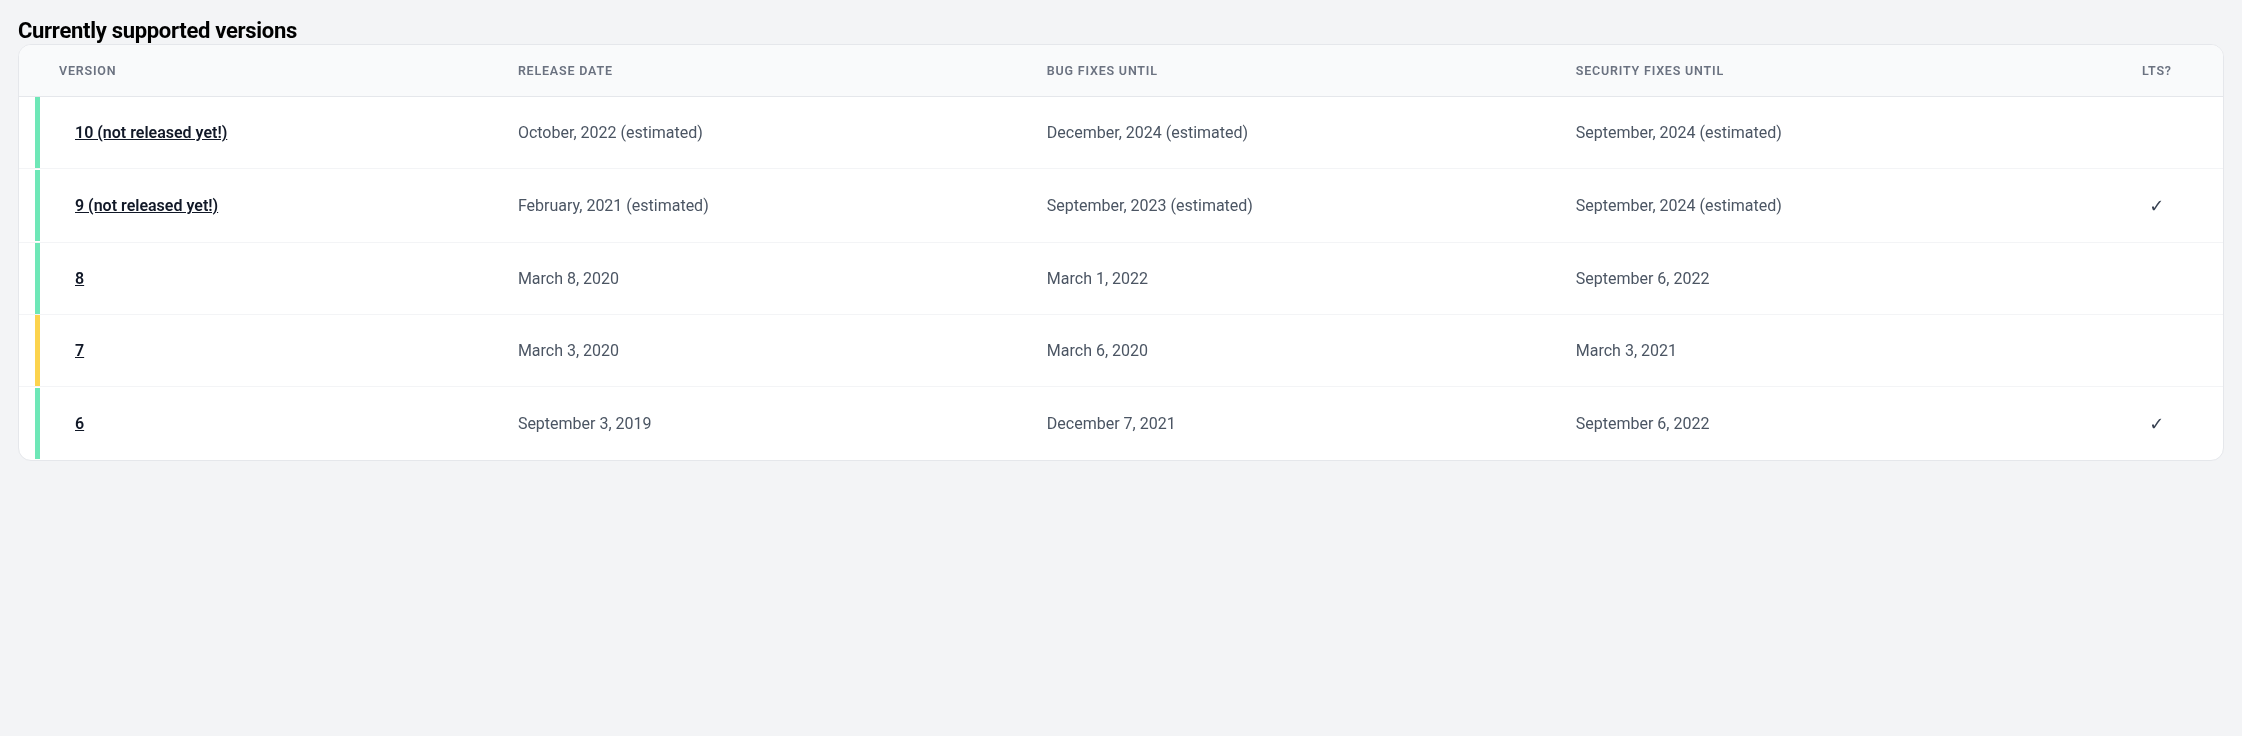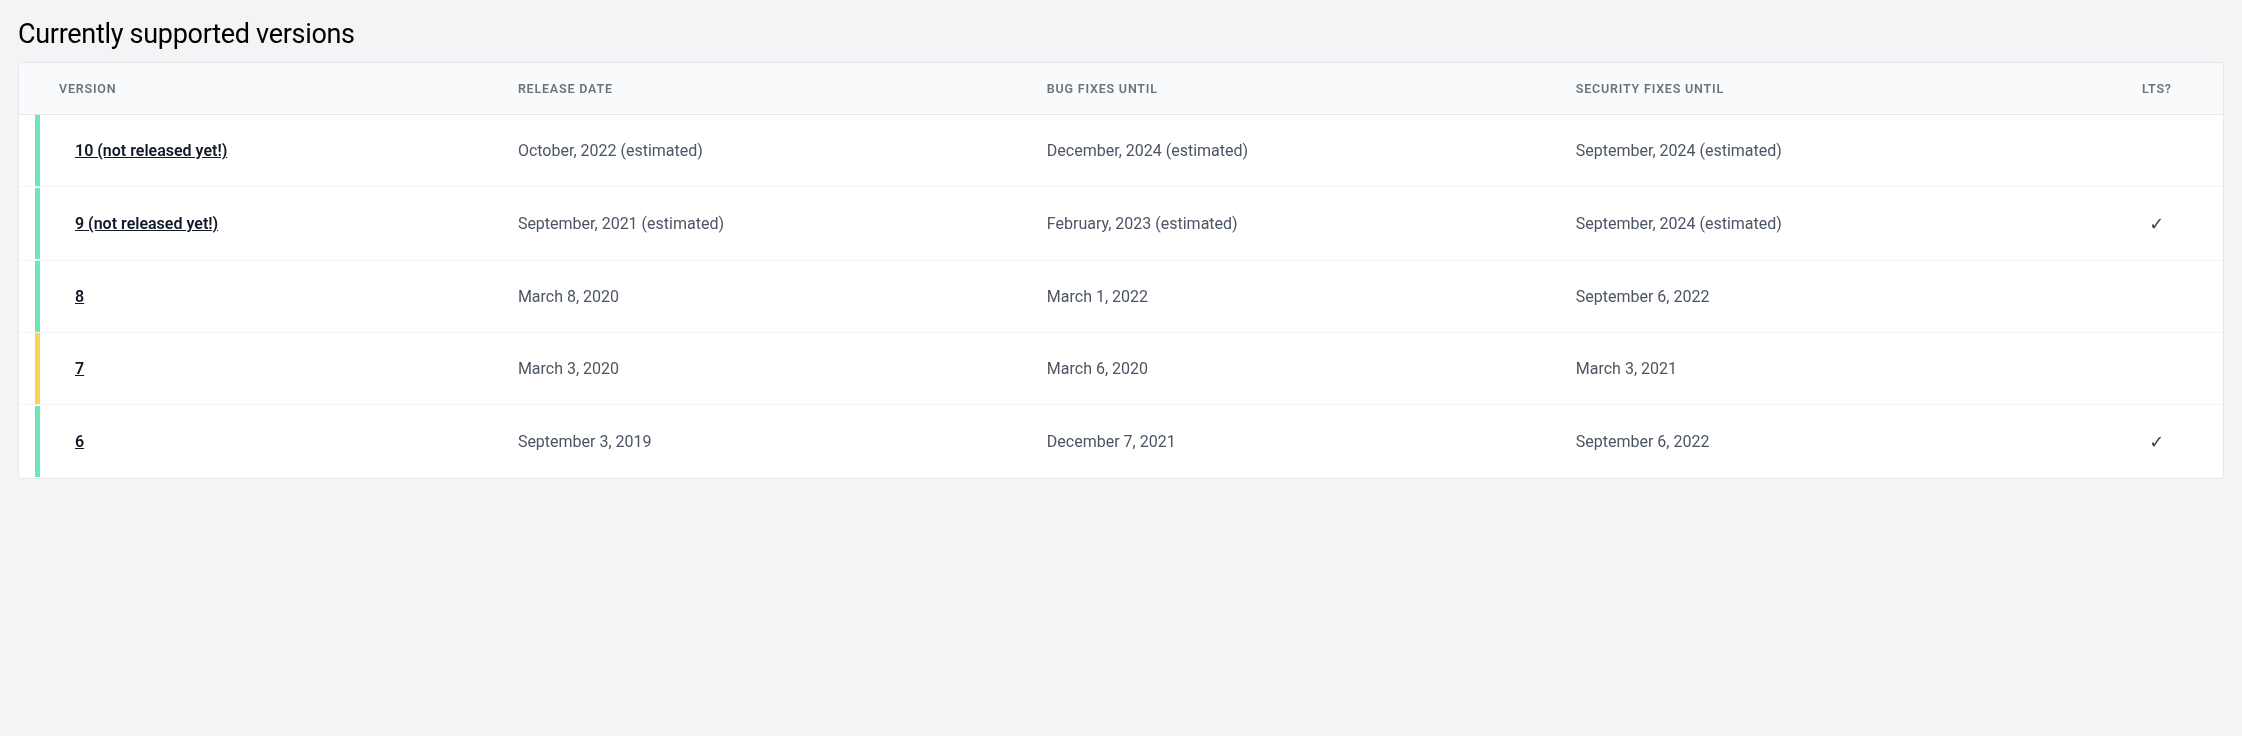--- a/index.html
+++ b/index.html
@@ -7,30 +7,30 @@
       margin: 0;
       padding: 0;
     }
     body {
       background: #f3f4f6;
       font-family: -apple-system, BlinkMacSystemFont, "Segoe UI", Roboto, "Helvetica Neue", Arial, sans-serif;
       padding: 18px;
       color: #111827;
     }
     .heading {
-      font-size: 27px;
-      font-weight: 400;
-      margin-bottom: 12px;
+      font-size: 22px;
+      font-weight: 700;
+      margin-bottom: 1px;
       letter-spacing: -0.3px;
       color: #000;
     }
     .table-wrap {
       background: #fff;
       border: 1px solid #e5e7eb;
-      border-radius: 4px;
+      border-radius: 13px;
       overflow: hidden;
     }
     table {
       width: 100%;
       border-collapse: collapse;
     }
     thead {
       background: #f9fafb;
     }
     th {
@@ -123,22 +123,22 @@
           <td>September, 2024 (estimated)</td>
           <td class="lts-col"></td>
         </tr>
         <tr>
           <td class="version-cell">
             <div class="version-inner">
               <div class="status-stripe stripe-green"></div>
               <a class="version-link">9 (not released yet!)</a>
             </div>
           </td>
-          <td>September, 2021 (estimated)</td>
-          <td>February, 2023 (estimated)</td>
+          <td>February, 2021 (estimated)</td>
+          <td>September, 2023 (estimated)</td>
           <td>September, 2024 (estimated)</td>
           <td class="lts-col"><span class="check">✓</span></td>
         </tr>
         <tr>
           <td class="version-cell">
             <div class="version-inner">
               <div class="status-stripe stripe-green"></div>
               <a class="version-link">8</a>
             </div>
           </td>

